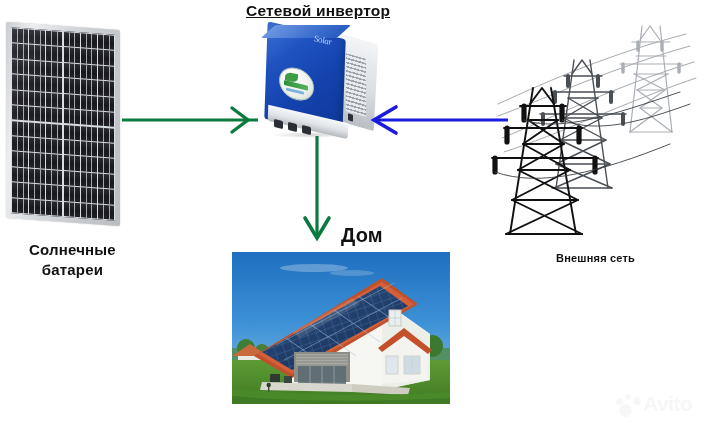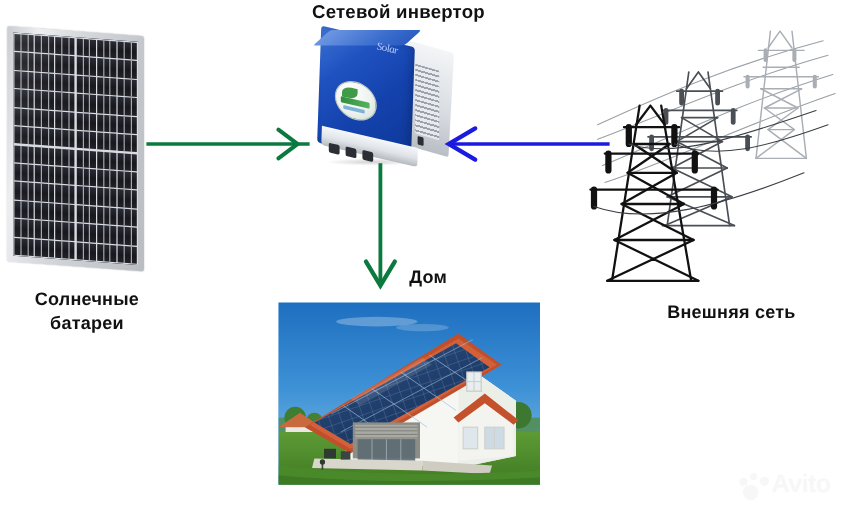--- a/index.html
+++ b/index.html
@@ -22,39 +22,40 @@
   .label {
     position: absolute;
     color: #111111;
     font-weight: bold;
     letter-spacing: 0.2px;
     white-space: pre-line;
     line-height: 1.35;
     font-family: "Liberation Sans", sans-serif;
   }
   #title-inverter {
-    left: 260px;
+    left: 246px;
     top: 1px;
     font-size: 15.5px;
+    text-decoration: underline;
   }
   #label-solar {
     left: 29px;
     top: 240px;
     font-size: 15px;
     text-align: center;
   }
   #label-grid {
     left: 556px;
     top: 251px;
-    font-size: 15px;
+    font-size: 11px;
   }
   #label-house {
     left: 341px;
     top: 222px;
-    font-size: 15px;
+    font-size: 20px;
   }
 
   
   #solar-panel {
     position: absolute;
     left: 6px;
     top: 26px;
     width: 114px;
     height: 196px;
   }

